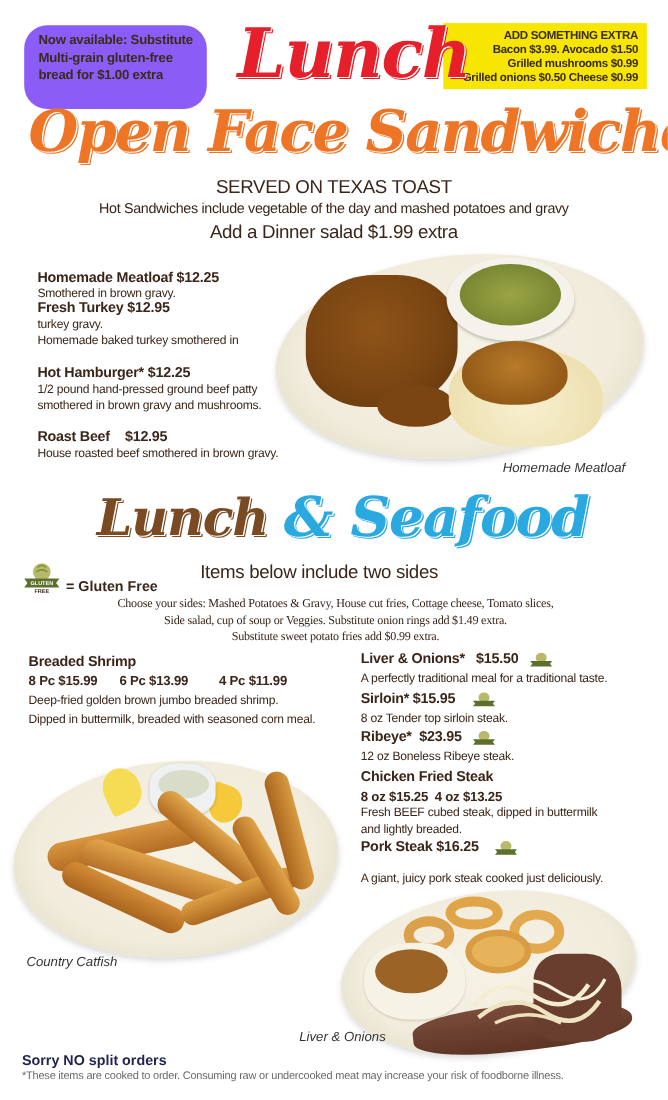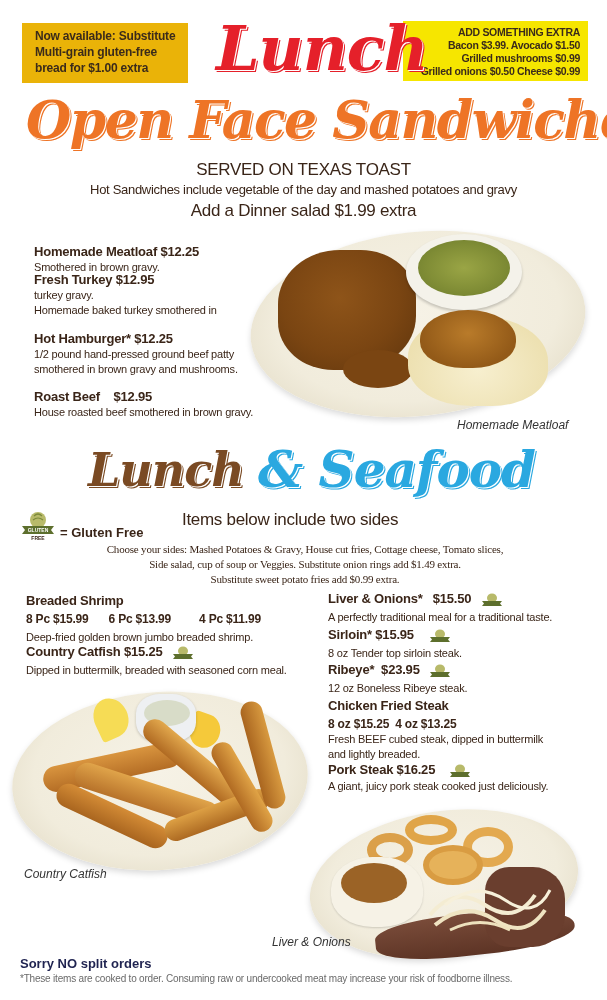--- a/index.html
+++ b/index.html
@@ -3,25 +3,26 @@
 <meta charset="utf-8">
 <style>
   * { box-sizing: border-box; margin: 0; padding: 0; }
   html, body { width: 607px; height: 1000px; background: #ffffff; overflow: hidden; }
   body { position: relative; font-family: "Liberation Sans", sans-serif; color: #3a2518; }
 
   .abs { position: absolute; }
 
   
   .note-left {
-    left: 22px; top: 23px; width: 166px; height: 60px;
-    background: #eab308; padding: 5px 10px 0 13px;
+    left: 22px; top: 23px; width: 166px; height: 76px;
+    background: #8b5cf6; padding: 5px 10px 0 13px;
     font-size: 12px; line-height: 16px; font-weight: bold; color: #3b2b1a;
     font-family: "Liberation Sans", sans-serif;
     letter-spacing: -0.2px;
+    border-radius: 21px;
   }
   .note-right {
     left: 403px; top: 21px; width: 185px; height: 60px;
     background: #f6e600; padding: 5px 8px 0 4px; text-align: right;
     font-size: 10.5px; line-height: 13px; font-weight: bold; color: #3b2b1a;
     letter-spacing: -0.3px;
   }
 
   
   .script {
@@ -160,27 +161,20 @@
 <div class="abs" style="left:26px; top:593px; width:290px;">
   <div class="item-name">Breaded Shrimp</div>
   <div class="item-name" style="font-size:12px; margin-top:2px; display:flex; gap:20px;">
     <span>8 Pc $15.99</span>
     <span>6 Pc $13.99</span>
     <span style="margin-left:8px;">4 Pc $11.99</span>
   </div>
   <div class="item-desc" style="margin-top:3px;">Deep-fried golden brown jumbo breaded shrimp.</div>
 </div>
 <div class="abs" style="left:26px; top:644px; width:290px;">
-  <div class="item-name">
-    <span>Country Catfish $15.25</span>
-    <svg class="gf-badge" viewBox="0 0 22 14">
-        <ellipse cx="11" cy="5" rx="5" ry="4.5" fill="#b8ba6a"></ellipse>
-        <path d="M1 8 L21 8 L19 10.5 L21 13 L1 13 L3 10.5 Z" fill="#5d6f2d"></path>
-      </svg>
-  </div>
   <div class="item-desc" style="margin-top:3px;">Dipped in buttermilk, breaded with seasoned corn meal.</div>
 </div>
 
 <div class="abs" style="left:328px; top:591px; width:270px;">
   <div class="item-name">
     <span style="white-space:pre;">Liver &amp; Onions*   $15.50</span>
     <svg class="gf-badge" viewBox="0 0 22 14">
         <ellipse cx="11" cy="5" rx="5" ry="4.5" fill="#b8ba6a"></ellipse>
         <path d="M1 8 L21 8 L19 10.5 L21 13 L1 13 L3 10.5 Z" fill="#5d6f2d"></path>
       </svg>
@@ -216,21 +210,21 @@
   <div class="item-desc" style="width:230px;">Fresh BEEF cubed steak, dipped in buttermilk and lightly breaded.</div>
 </div>
 <div class="abs" style="left:328px; top:762px; width:270px;">
   <div class="item-name">
     <span>Pork Steak $16.25</span>
     <svg class="gf-badge" style="margin-left:10px;" viewBox="0 0 22 14">
         <ellipse cx="11" cy="5" rx="5" ry="4.5" fill="#b8ba6a"></ellipse>
         <path d="M1 8 L21 8 L19 10.5 L21 13 L1 13 L3 10.5 Z" fill="#5d6f2d"></path>
       </svg>
   </div>
-  <div class="item-desc" style="margin-top:1px;">A giant, juicy pork steak cooked just deliciously.</div>
+  <div class="item-desc" style="margin-top:14px;">A giant, juicy pork steak cooked just deliciously.</div>
 </div>
 
 <div class="abs" style="left:12px; top:684px; width:300px; height:186px;">
   <div class="abs plate" style="left:0; top:8px; width:296px; height:178px; transform:rotate(-4deg);"></div>
 
   <div class="abs" style="left:82px; top:14px; width:34px; height:40px; border-radius:50% 50% 50% 10%; background:#f6dc55; transform:rotate(-25deg);"></div>
   <div class="abs" style="left:178px; top:30px; width:30px; height:34px; border-radius:10% 50% 50% 50%; background:#f5c93a; transform:rotate(20deg);"></div>
 
   <div class="abs" style="left:124px; top:10px; width:60px; height:48px; border-radius:40%; background:#eef0f2; box-shadow:0 1px 3px rgba(0,0,0,0.2);"></div>
   <div class="abs" style="left:132px; top:16px; width:46px; height:26px; border-radius:50%; background:#d8dcc8;"></div>

